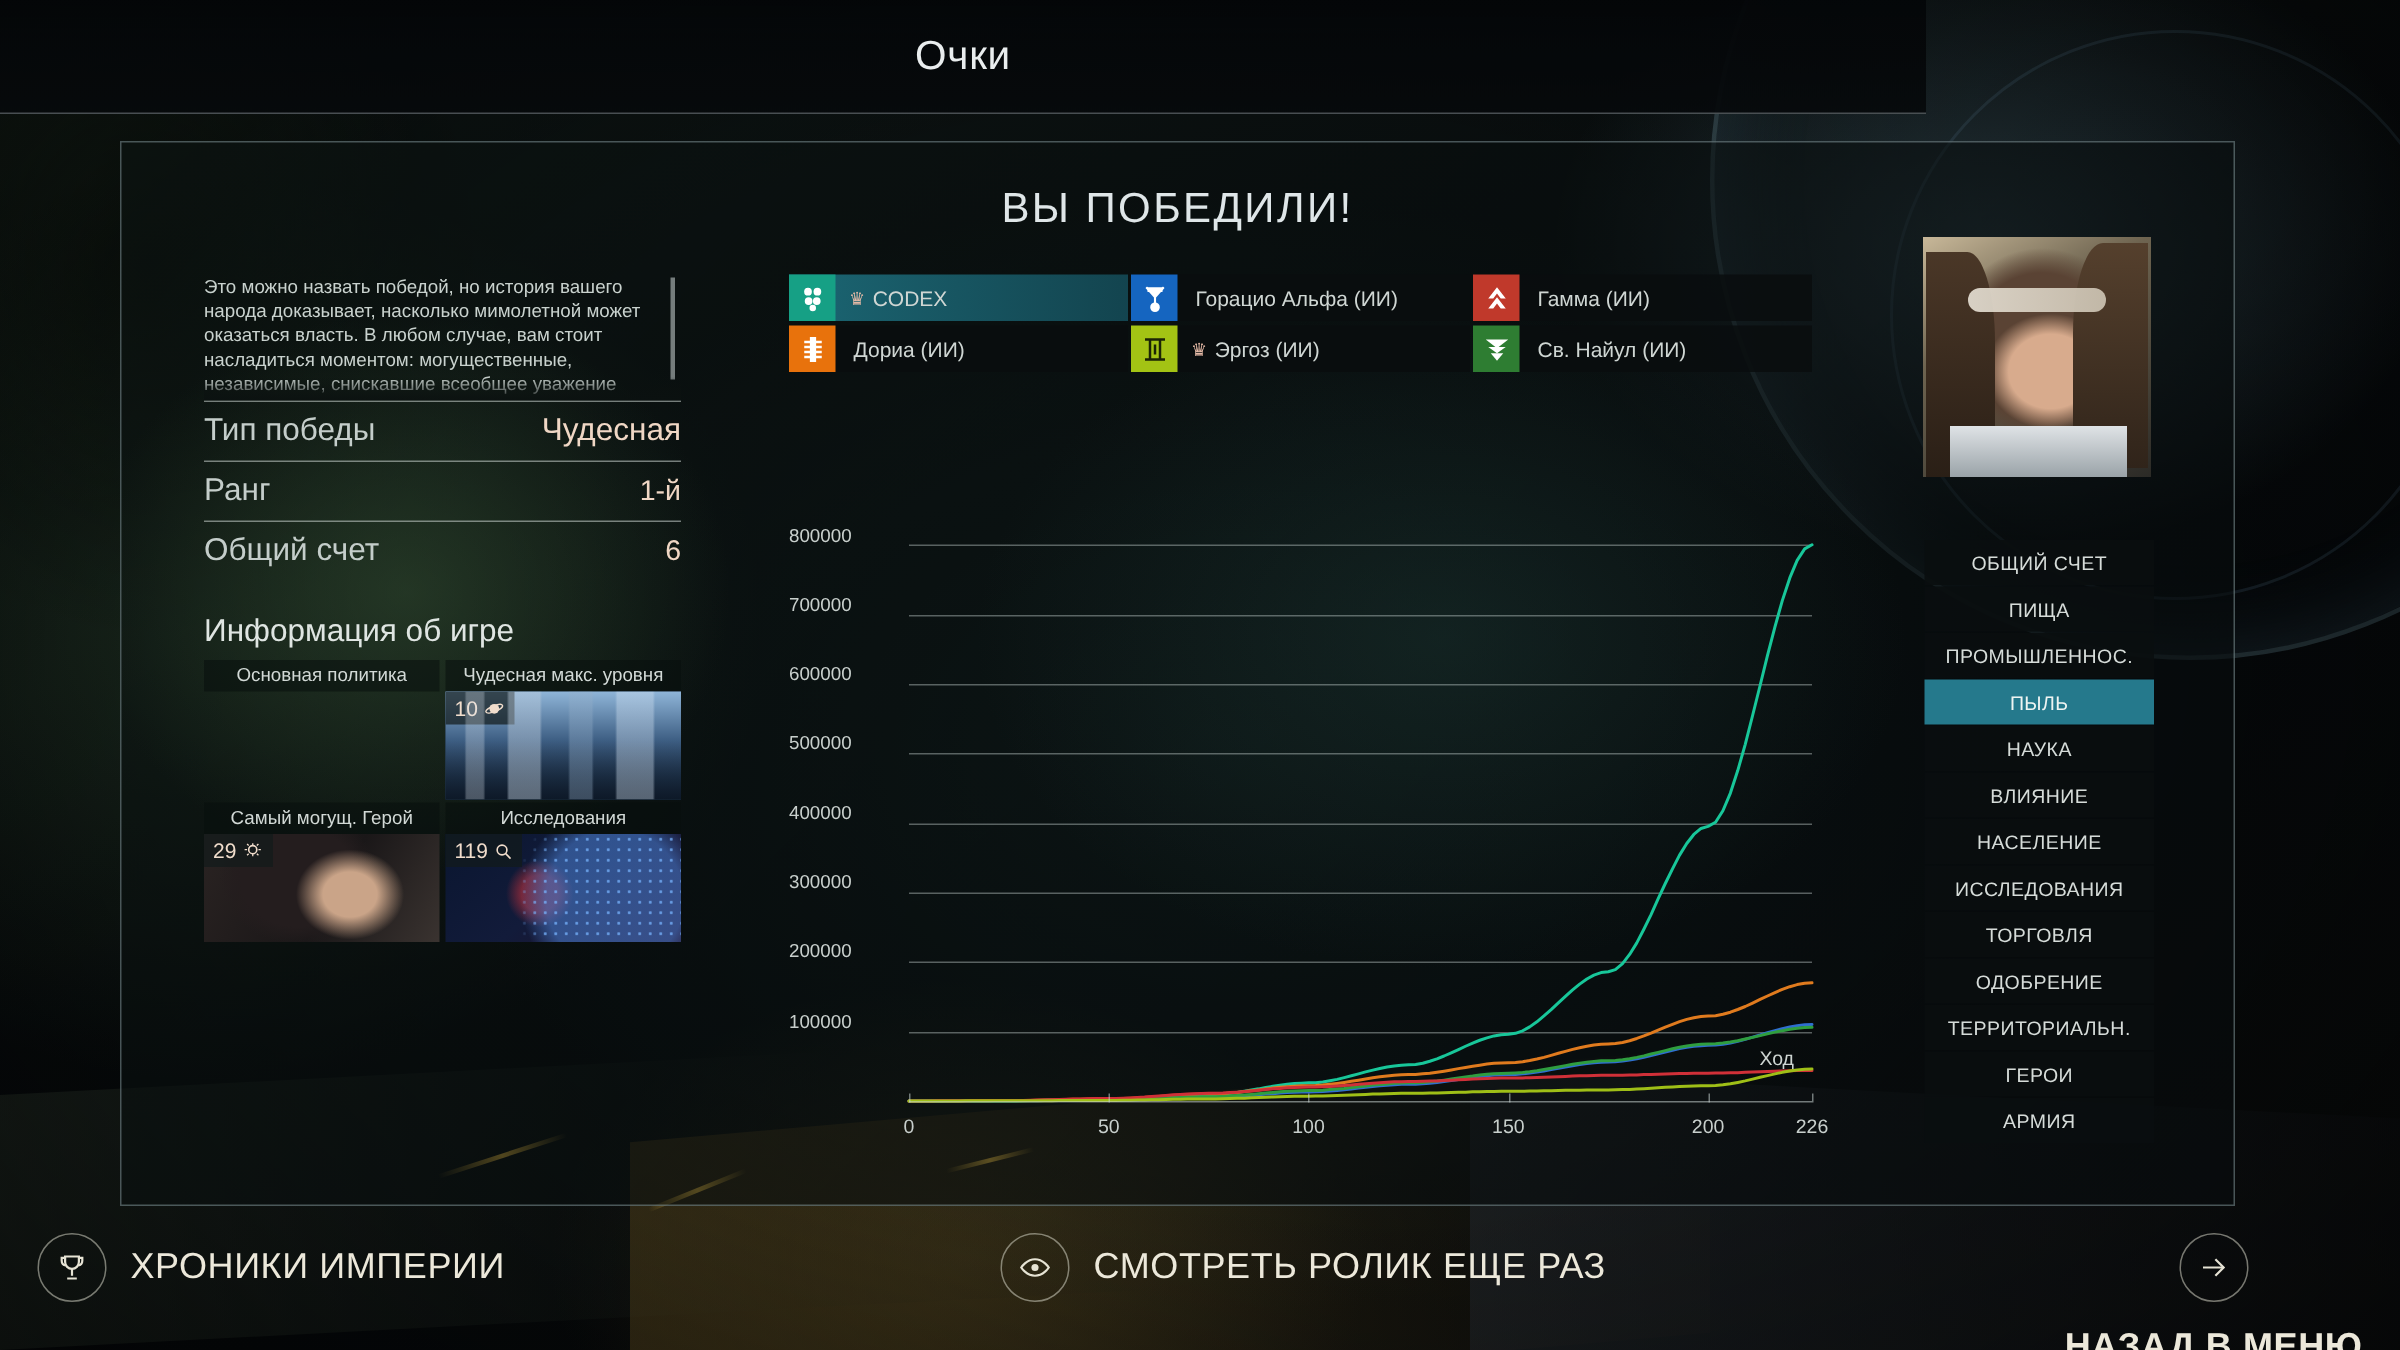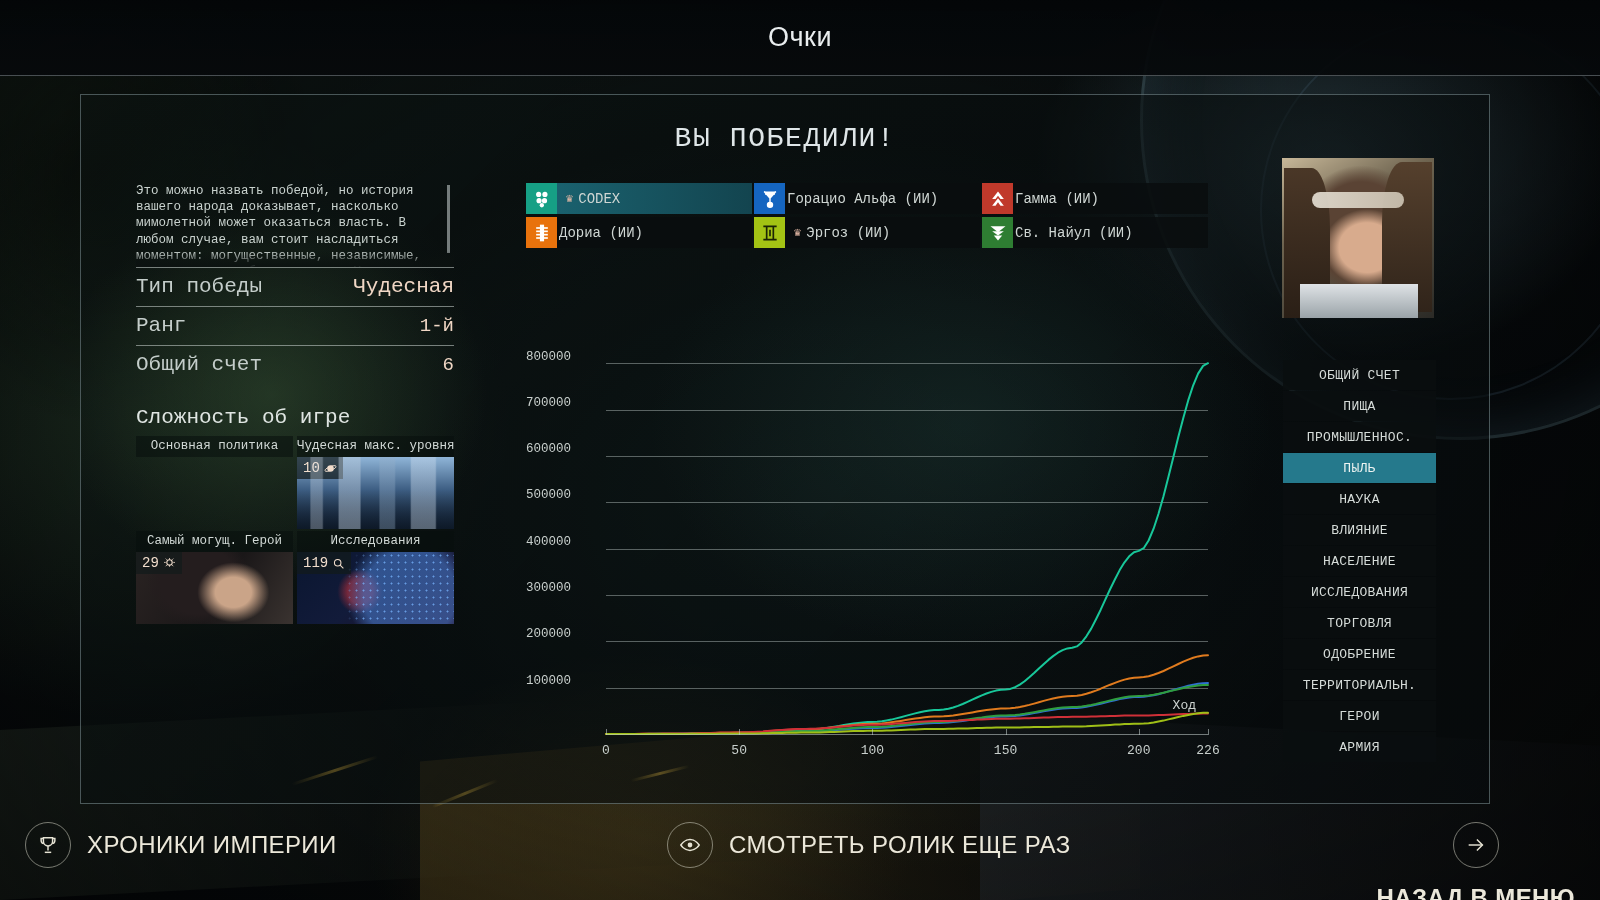--- a/index.html
+++ b/index.html
@@ -56,33 +56,32 @@
     position:absolute; left:0; top:0; width:330px; height:430px;
     background: radial-gradient(ellipse at 30% 40%, rgba(0,0,0,0.55), rgba(0,0,0,0) 70%);
   }
   #bg .vignette {
     position:absolute; inset:0;
     background: radial-gradient(ellipse 1100px 760px at 50% 48%, rgba(0,0,0,0) 45%, rgba(0,0,0,0.55) 100%);
   }
 
   
   #topbar {
-    position:absolute; left:0; top:0; width:1600px; height:76px;
+    position:absolute; left:0; top:0; width:1284px; height:76px;
     background: linear-gradient(180deg, rgba(4,6,8,0.97), rgba(6,9,11,0.93));
     border-bottom: 1px solid rgba(200,215,220,0.35);
     display:flex; align-items:center; justify-content:center;
   }
   #topbar .title { font-size: 27px; letter-spacing: 0.5px; color:#e9edee; font-weight:400; }
 
   
   #panel {
     position:absolute; left:80px; top:94px; width:1410px; height:710px;
     border: 1px solid rgba(170,195,200,0.40);
     background: linear-gradient(135deg, rgba(12,20,18,0.55) 0%, rgba(8,14,14,0.58) 40%, rgba(7,11,13,0.62) 100%);
-    font-family: Liberation Mono, monospace;
   }
   #panel::before {
     content:""; position:absolute; inset:0;
     background:
       radial-gradient(ellipse 300px 260px at 190px 300px, rgba(64,96,60,0.42), rgba(0,0,0,0) 72%),
       radial-gradient(ellipse 420px 300px at 880px 330px, rgba(40,78,72,0.28), rgba(0,0,0,0) 74%);
     pointer-events:none;
   }
   #victory {
     position:absolute; left:0; top:28px; width:100%;
@@ -172,21 +171,21 @@
     display:grid; grid-template-columns: 1fr 1fr 1fr; gap:3px 2px;
   }
   .faction { display:flex; align-items:center; height:31px; background: rgba(9,13,14,0.85); }
   .faction.active { background: linear-gradient(90deg, rgba(28,106,120,0.95), rgba(20,74,86,0.9)); }
   .faction .fico {
     width:31px; height:31px; flex:0 0 31px;
     display:flex; align-items:center; justify-content:center;
   }
   .faction .fico svg { width:20px; height:20px; fill:#fff; }
   .faction .crown { margin:0 5px 0 9px; color:#e4b9a6; font-size:12px; line-height:1; }
-  .faction .fname { font-size:14px; color:#cfd6d3; padding-left:2px; white-space:nowrap; }
+  .faction .fname { font-size:14px; color:#cfd6d3; padding-left:12px; white-space:nowrap; }
   .faction .crown + .fname { padding-left:0; }
 
   
   #chart { position:absolute; left:445px; top:245px; width:682px; height:440px; }
   #chart .ylab {
     position:absolute; left:0; font-size:12.5px; color:#c8cfcc; transform: translateY(-50%);
   }
   #chart .grid {
     position:absolute; left:80px; right:0; height:1px; background: rgba(200,212,210,0.42);
   }
@@ -273,21 +272,21 @@
     </div>
     <div class="stat-row r-rank">
       <span class="k">Ранг</span>
       <span class="v">1-й</span>
     </div>
     <div class="stat-row r-score">
       <span class="k">Общий счет</span>
       <span class="v">6</span>
     </div>
 
-    <div id="info-title">Сложность об игре</div>
+    <div id="info-title">Информация об игре</div>
 
     <div class="card-grid">
 
       <div class="card">
         <span class="cap">Основная политика</span>
       </div>
 
       <div class="card">
         <span class="cap">Чудесная макс. уровня</span>
         <div class="thumb th-systems">

